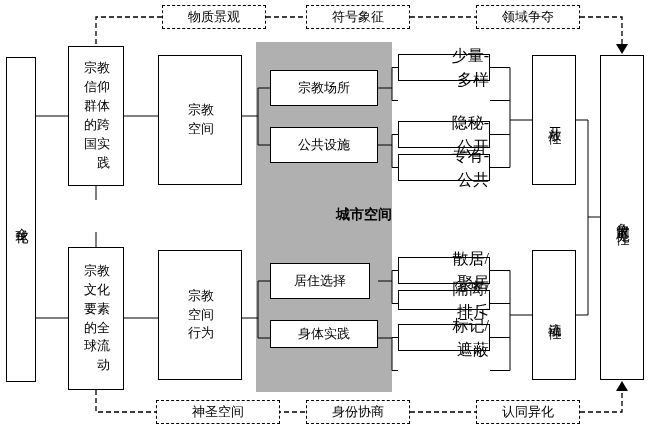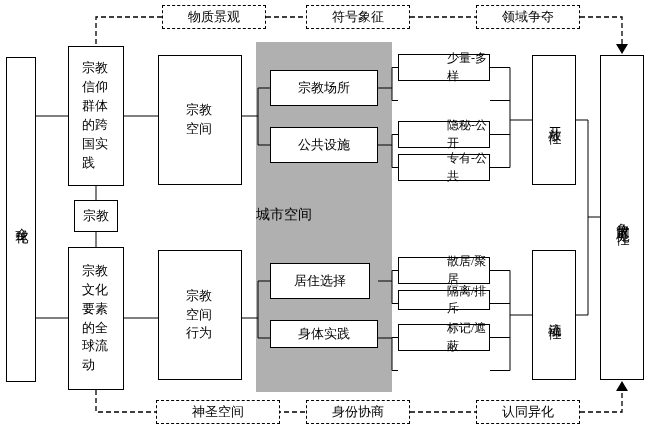--- a/index.html
+++ b/index.html
@@ -4,31 +4,31 @@
 <style>
   html,body{margin:0;padding:0;background:#fff;}
   .stage{
     position:relative;width:650px;height:433px;background:#fff;overflow:hidden;
     font-family:"Liberation Serif","DejaVu Serif",serif;color:#000;
   }
   .gray{position:absolute;left:256px;top:42px;width:136px;height:350px;background:#b0b0b0;z-index:0;}
   svg.lines{position:absolute;left:0;top:0;width:650px;height:433px;z-index:1;}
   .box{
     position:absolute;box-sizing:border-box;background:#fff;border:1px solid #000;
-    display:flex;align-items:center;justify-content:center;text-align:left;
+    display:flex;align-items:center;justify-content:center;text-align:right;
     font-size:13px;line-height:1.45;z-index:2;
   }
   .dashed{border:1.5px dashed #000;}
   .vtext{writing-mode:vertical-rl;text-orientation:upright;letter-spacing:2px;}
   .wrap2{display:block;width:2.15em;margin:10px auto;word-break:break-all;}
   .urban-label{
-    position:absolute;left:256px;top:206px;width:136px;text-align:left;
-    font-weight:normal;font-size:14px;z-index:2;background:transparent;
+    position:absolute;left:256px;top:206px;width:136px;text-align:right;
+    font-weight:bold;font-size:14px;z-index:2;background:transparent;
   }
-  .pair{font-size:12px;padding-left:48px;}
+  .pair{font-size:16px;padding-left:48px;}
 </style>
 </head>
 <body>
 
 <div class="stage">
 
   <div class="gray"></div>
 
   <svg class="lines" viewBox="0 0 650 433">
     <path fill="none" stroke="#000" stroke-width="1" d="M36 116 H68 M36 318 H68 M96 186 V200 M96 232 V247 M124 116 H158 M124 318 H158"></path>
@@ -42,23 +42,20 @@
     <path fill="none" stroke="#000" stroke-width="1.3" stroke-dasharray="5 3" d="M96 390 V412 H156 M260 412 H306 M410 412 H476 M580 412 H622 V390"></path>
     <polygon points="616,44 628,44 622,54" fill="#000"></polygon>
     <polygon points="616,391 628,391 622,381" fill="#000"></polygon>
   </svg>
 
   <div class="box" style="left:6px;top:57px;width:30px;height:325px">
     <span class="vtext">全球化</span>
   </div>
   <div class="box" style="left:68px;top:46px;width:56px;height:140px">
     <span class="wrap2">宗教信仰群体的跨国实践</span>
-  </div>
-  <div class="box" style="left:74px;top:200px;width:44px;height:32px">
-    <span>宗教</span>
   </div>
   <div class="box" style="left:68px;top:247px;width:56px;height:143px">
     <span class="wrap2">宗教文化要素的全球流动</span>
   </div>
 
   <div class="box" style="left:158px;top:55px;width:84px;height:130px">
     <span class="wrap2">宗教空间</span>
   </div>
   <div class="box" style="left:158px;top:250px;width:84px;height:130px">
     <span class="wrap2">宗教空间行为</span>

